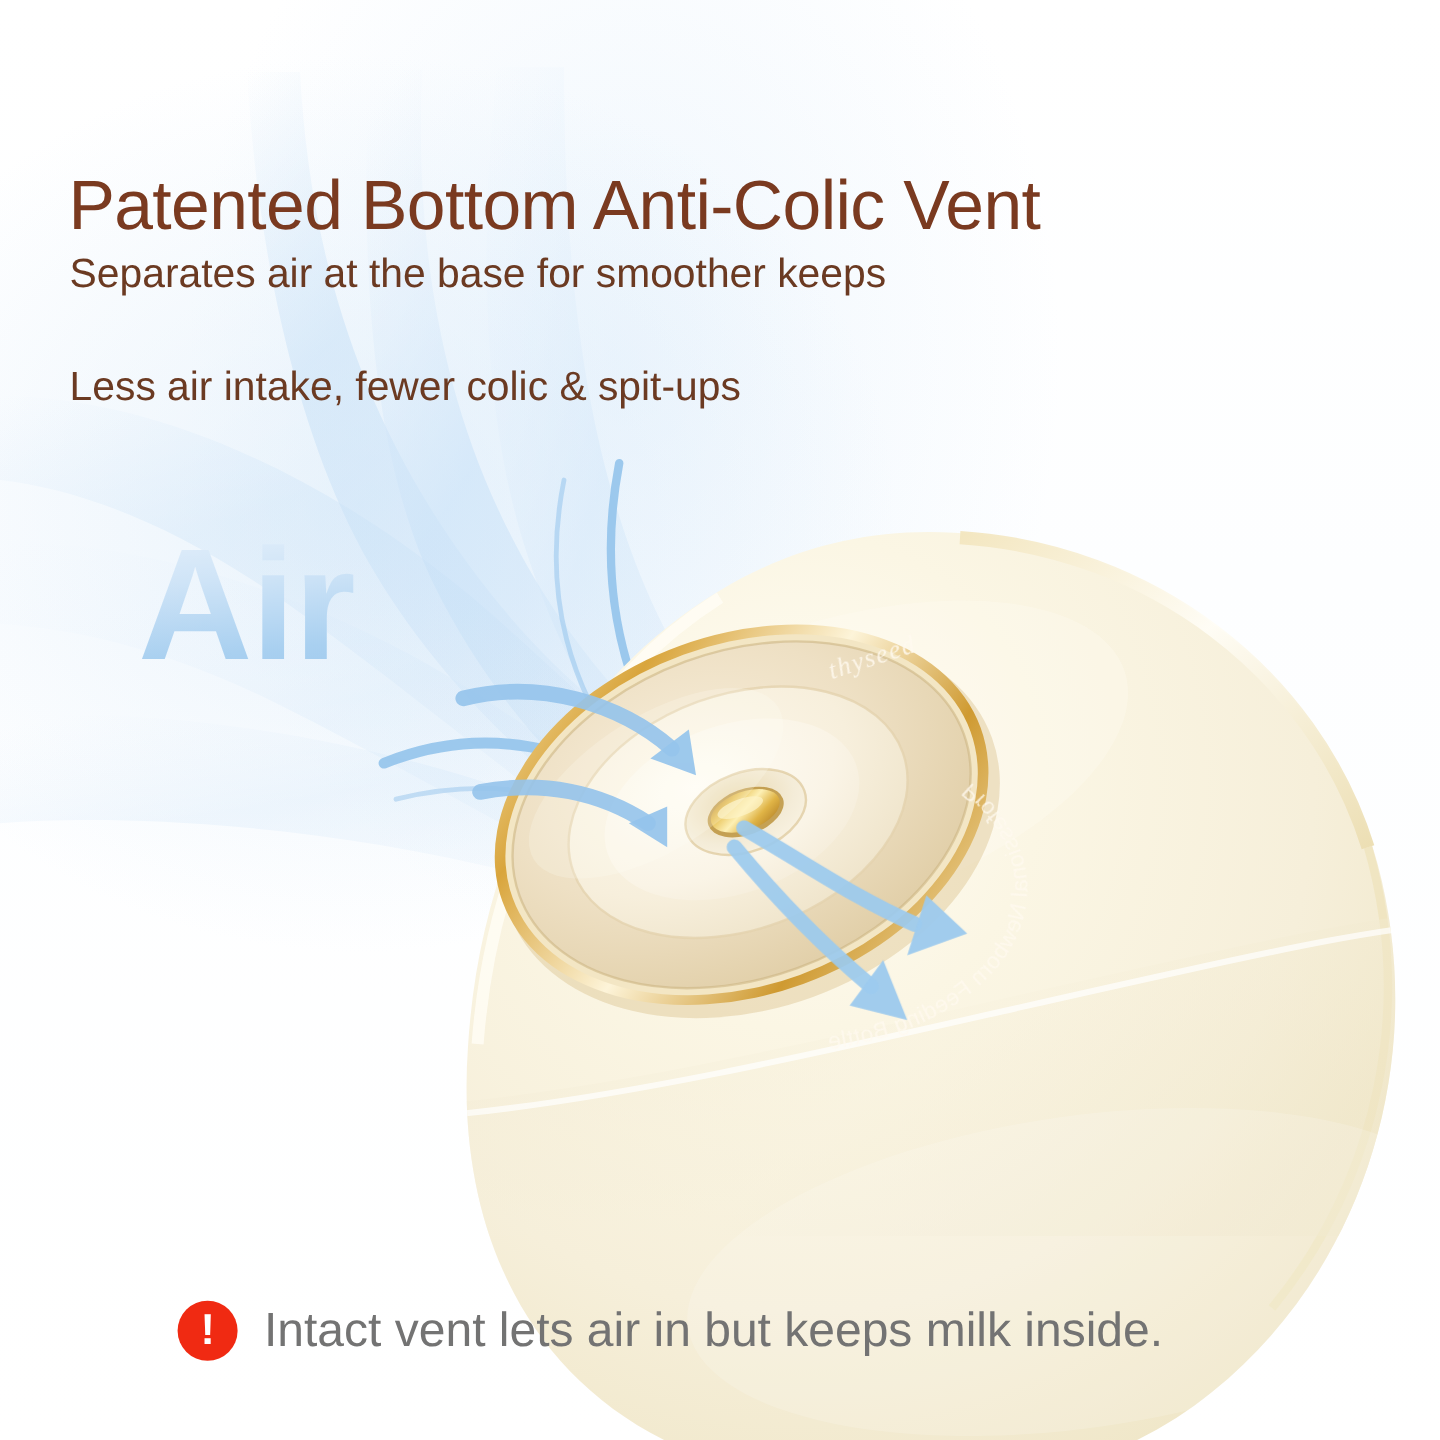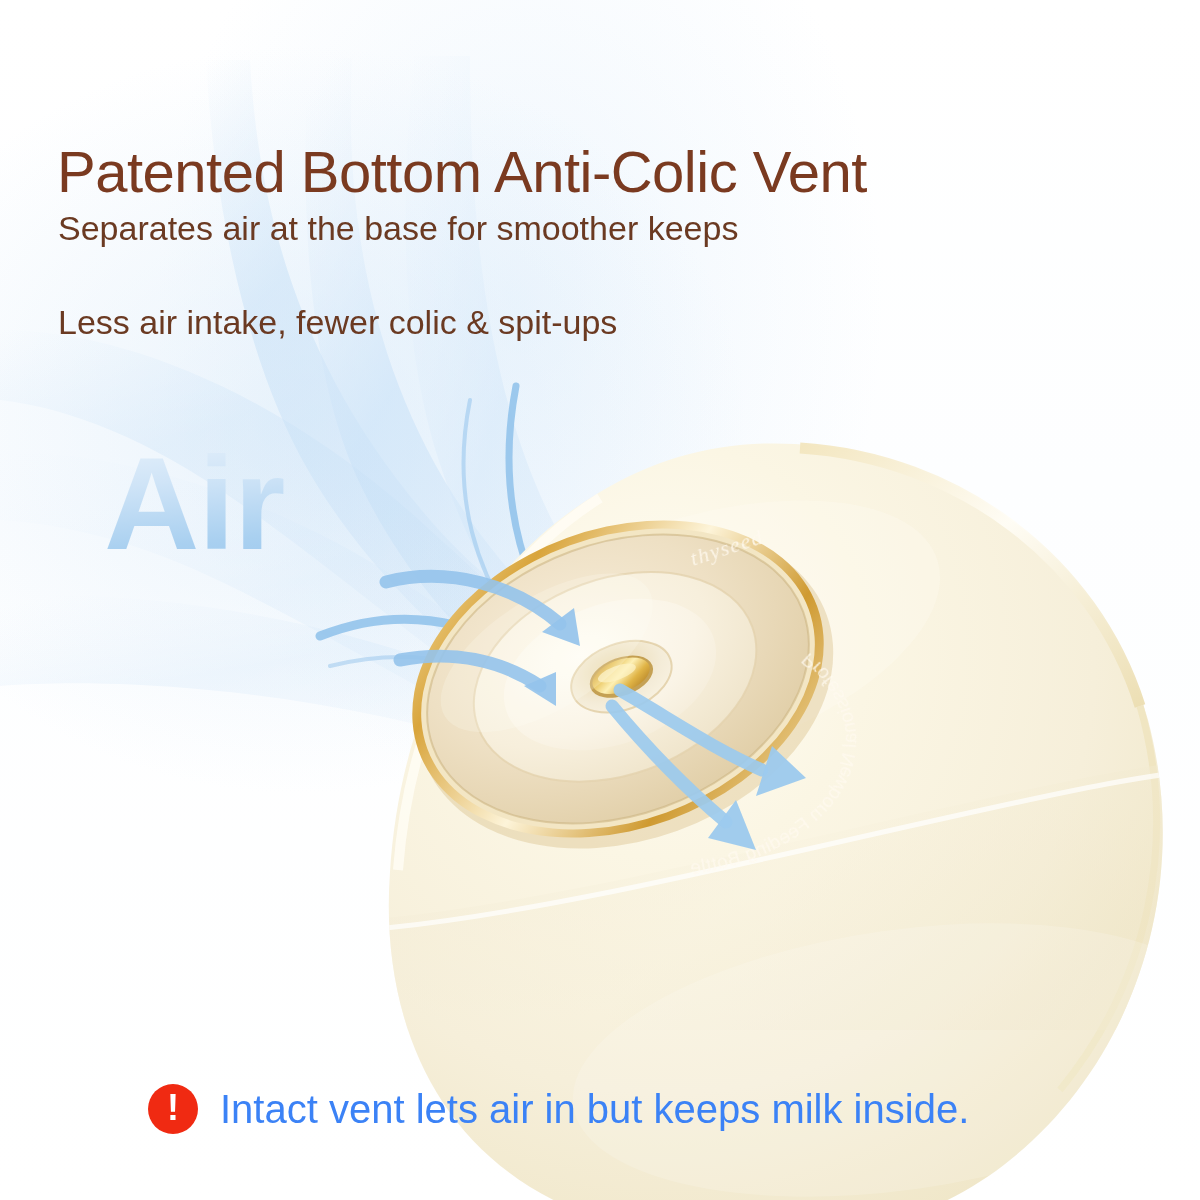--- a/index.html
+++ b/index.html
@@ -54,21 +54,21 @@
     line-height: 1.0;
     color: #6B3A22;
     white-space: nowrap;
   }
   .sub-1 { top: 211px; }
   .sub-2 { top: 265px; margin-top: 40px; }
 
   
   .air-word {
     position: absolute;
-    left: 104px;
+    left: 115px;
     top: 438px;
     font-size: 132px;
     font-weight: bold;
     letter-spacing: -1px;
     line-height: 1;
     background: linear-gradient(175deg, #e6f1fb 0%, #cfe4f7 34%, #a9d0f0 76%, #9ec9ee 100%);
     -webkit-background-clip: text;
     background-clip: text;
     color: transparent;
     -webkit-text-fill-color: transparent;
@@ -96,21 +96,21 @@
   .warn-icon span {
     display: block;
     color: #ffffff;
     font-size: 36px;
     font-weight: bold;
     line-height: 1;
     transform: translateY(-1px);
   }
   .warn-text {
     font-size: 40px;
-    color: #3b82f6;
+    color: #737373;
     white-space: nowrap;
     line-height: 1;
   }
 </style>
 </head>
 <body>
 
 <div class="canvas">
 
   <div class="bg-wash"></div>

